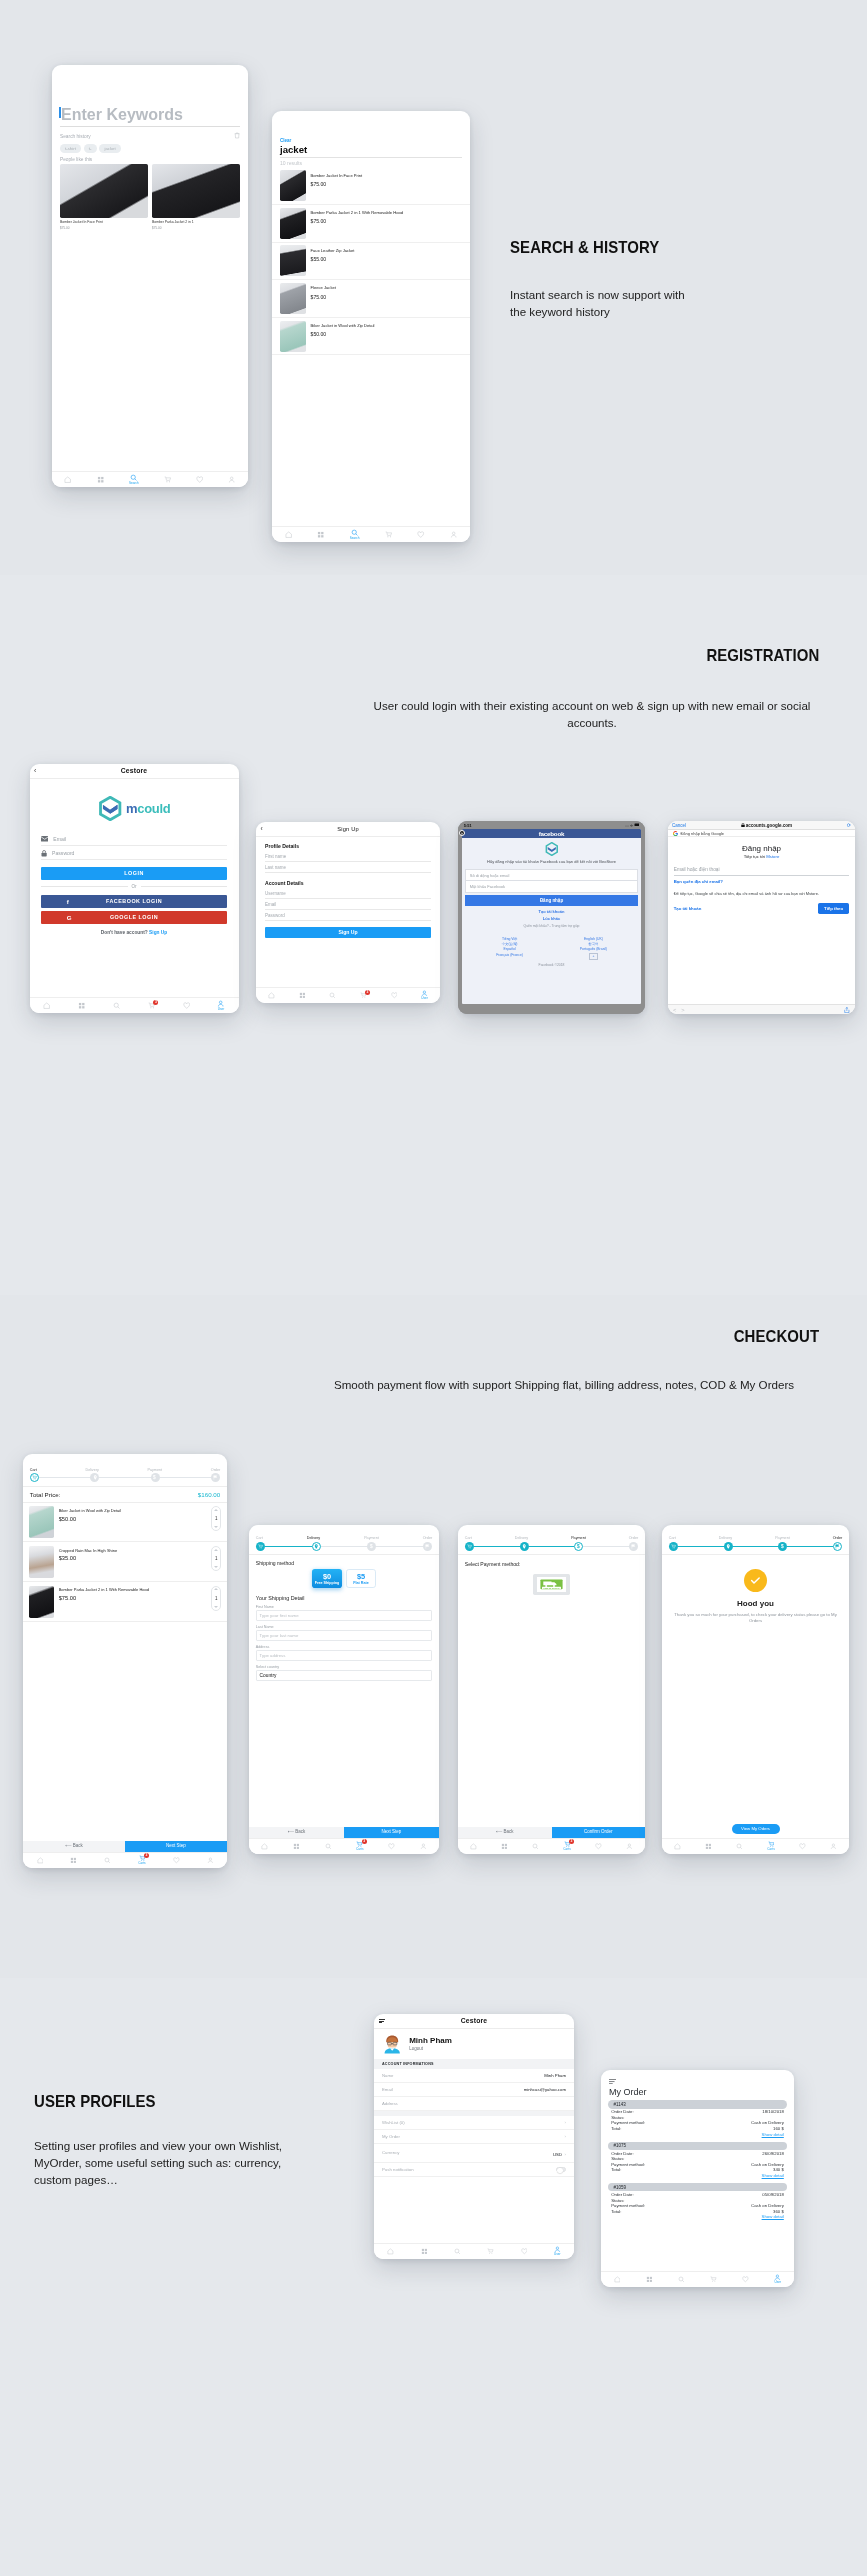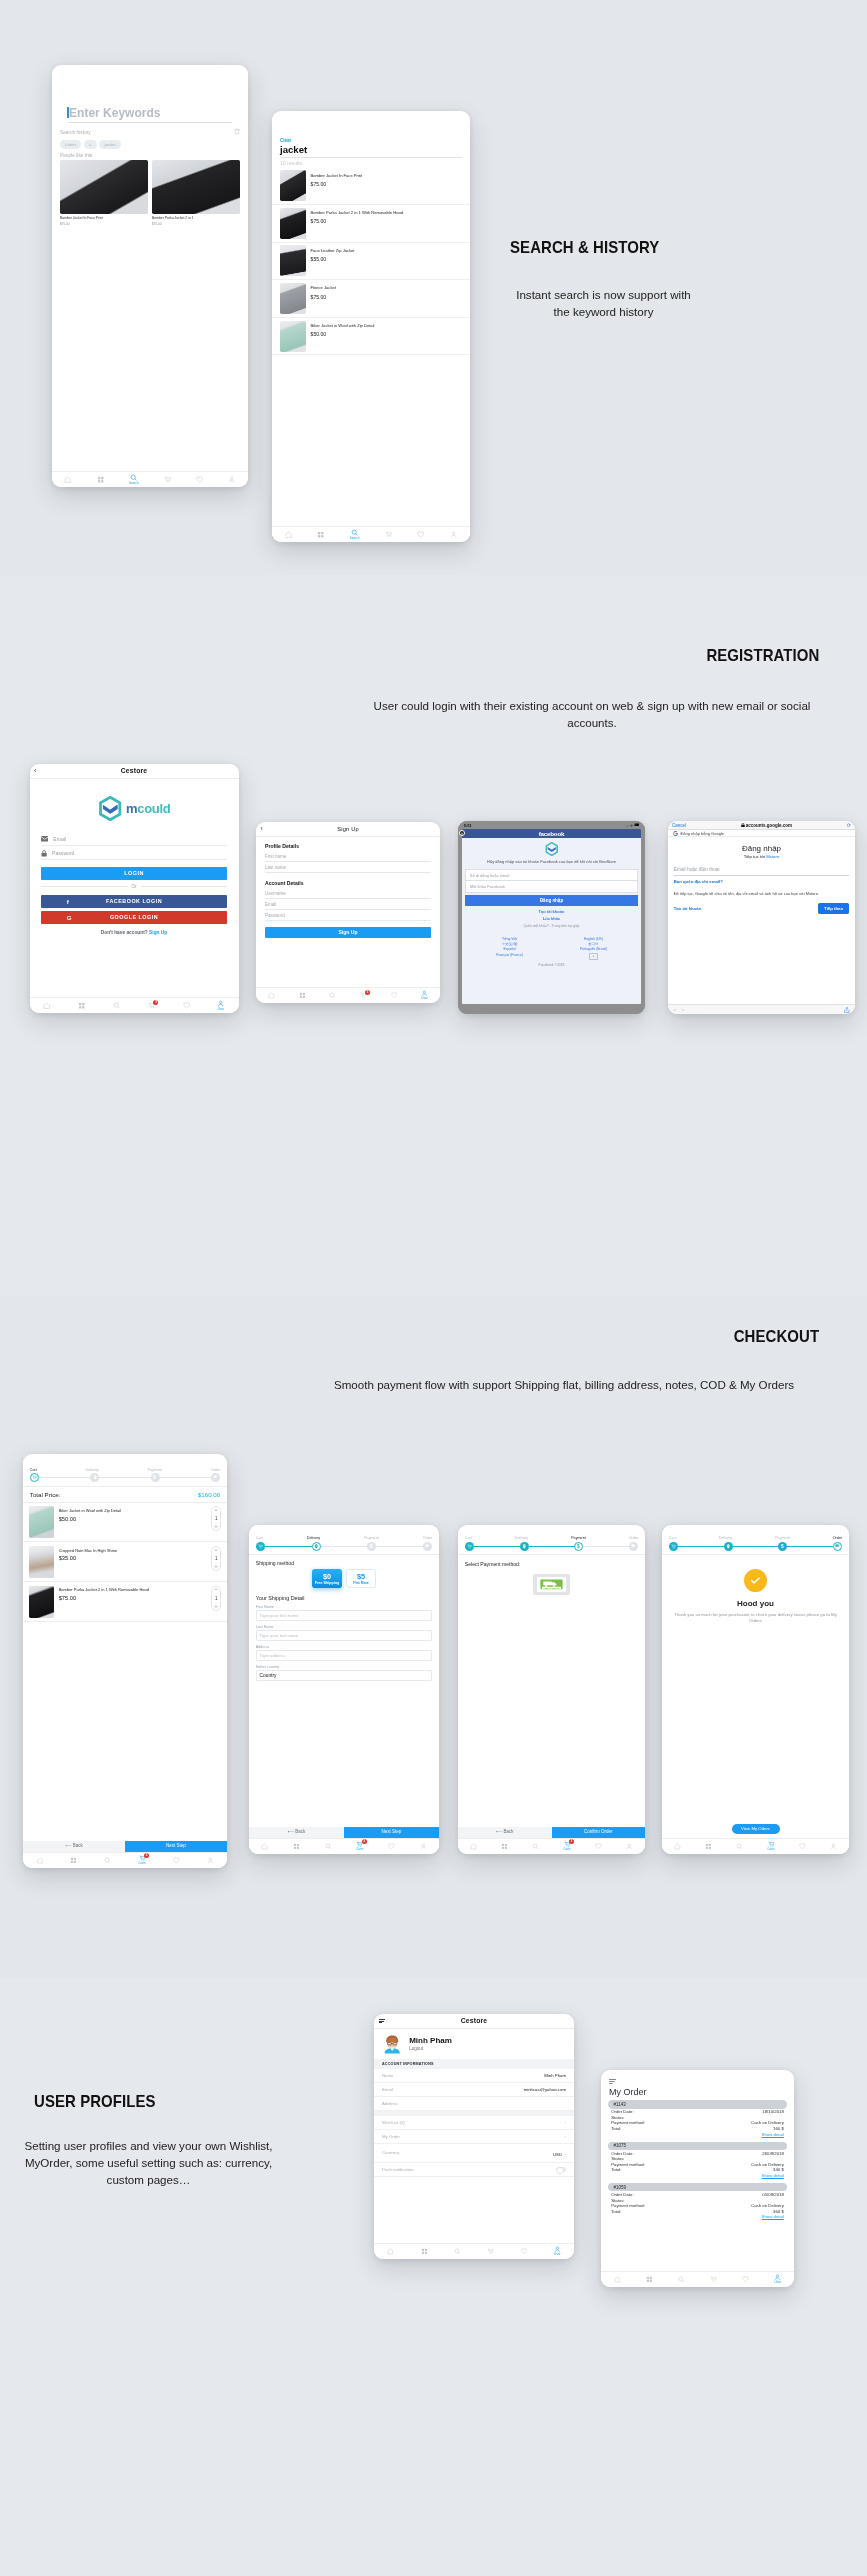--- a/index.html
+++ b/index.html
@@ -15,21 +15,21 @@
   .band-c { top:1295px; height:683px; background:#e3e6ea; }
   .band-d { top:1978px; height:598px; background:#e5e8ec; }
 
   .sec-title {
     position:absolute; font-weight:bold; color:#111;
     letter-spacing:0.1px; font-size:17px;
     font-family:"Liberation Sans", sans-serif;
     transform:scaleX(.88); transform-origin:left center;
   }
   .sec-title.rt { transform-origin:right center; }
-  .sec-body { position:absolute; color:#222; font-size:11.6px; line-height:17px;text-align:center; }
+  .sec-body { position:absolute; color:#222; font-size:11.6px; line-height:17px; }
 
   
   .phone {
     position:absolute; background:#fff; border-radius:9px;
     box-shadow:0 9px 23px rgba(30,40,60,.17), 0 1.7px 5.7px rgba(30,40,60,.10);
     overflow:hidden;
   }
 
   .navbar {
     height:14.7px; display:flex; align-items:center; justify-content:center;
@@ -54,22 +54,22 @@
   .badge {
     position:absolute; top:-2.3px; right:-3.4px; min-width:5.1px; height:5.1px;
     border-radius:5.1px; background:#e0342b; color:#fff; font-size:3.4px;
     line-height:5.1px; text-align:center; padding:0 1.1px; font-weight:bold;
   }
 
   .scr { position:absolute; inset:0; display:flex; flex-direction:column; }
   .body-area { flex:1; overflow:hidden; position:relative; }
 
   
-  .p1-input { font-size:12px; color:#b7bcc2; font-weight:bold; padding:0 0 2.3px 1.1px;
-              border-bottom:0.6px solid #ddd; margin:0 16px; position:relative; }
+  .p1-input { font-size:16px; color:#b7bcc2; font-weight:bold; padding:0 0 2.3px 1.1px;
+              border-bottom:0.6px solid #ddd; margin:0 8px; position:relative; }
   .p1-input:before { content:""; position:absolute; left:-0.6px; top:0.6px; width:1.1px; height:11.3px; background:#2b8fe8; }
   .p1-sh { display:flex; align-items:center; justify-content:space-between; margin:5.1px 8px 0; }
   .p1-sh span { font-size:4.8px; color:#a8adb4; }
   .chips { display:flex; gap:2.8px; margin:4px 8px 0; }
   .chip { background:#e9edf0; color:#aab0b6; font-size:4.3px; padding:1.7px 5.1px; border-radius:5.1px; }
   .p1-pl { font-size:4.8px; color:#a8adb4; margin:4.5px 8px 1.7px; }
   .p1-grid { display:flex; gap:4px; margin:0 8px; }
   .p1-card { flex:1; }
   .p1-img { height:54px; border-radius:1.7px; background:#d8dade; position:relative; overflow:hidden; }
   .p1-name { font-size:3.4px; color:#333; margin-top:2.3px; line-height:4.5px; }
@@ -1069,21 +1069,21 @@
           <svg width="6.8" height="6.8" viewBox="0 0 16 16">
             <circle cx="8" cy="5" r="2.8" fill="none" stroke="#c3c7cc" stroke-width="1.1"></circle>
             <path d="M3 14c0-3 2.3-4.6 5-4.6S13 11 13 14" fill="none" stroke="#c3c7cc" stroke-width="1.1"></path>
           </svg>
         </div>
     </div>
   </div>
 </div>
 
 <div class="sec-title" style="left:34px; top:2092px;">USER PROFILES</div>
-<div class="sec-body" style="left:18px; top:2137px; width:261px;">Setting user profiles and view your own Wishlist, MyOrder, some useful setting such as: currency, custom pages…</div>
+<div class="sec-body" style="left:34px; top:2137px; width:261px;">Setting user profiles and view your own Wishlist, MyOrder, some useful setting such as: currency, custom pages…</div>
 
 <div class="phone" style="left:374px; top:2014px; width:200px; height:245px;">
   <div class="scr">
     <div class="navbar">
       <span class="burger">
           <i></i>
           <i></i>
           <i></i>
         </span>
       <span class="title">Cestore</span>

